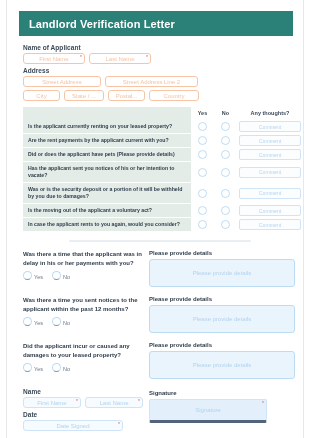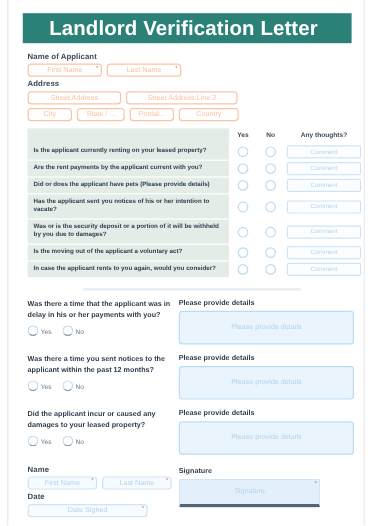--- a/index.html
+++ b/index.html
@@ -33,24 +33,24 @@
     left: 12px;
     top: 11px;
     width: 274px;
     height: 25px;
     background: #2b8078;
     display: flex;
     align-items: center;
   }
   .header-title {
     color: #ffffff;
-    font-size: 17px;
+    font-size: 11px;
     font-weight: bold;
     letter-spacing: 0.1px;
-    padding-left: 22px;
+    padding-left: 10px;
   }
   .content {
     position: absolute;
     left: 16px;
     top: 44px;
     width: 282px;
   }
   .section-label {
     font-size: 6.5px;
     font-weight: bold;

